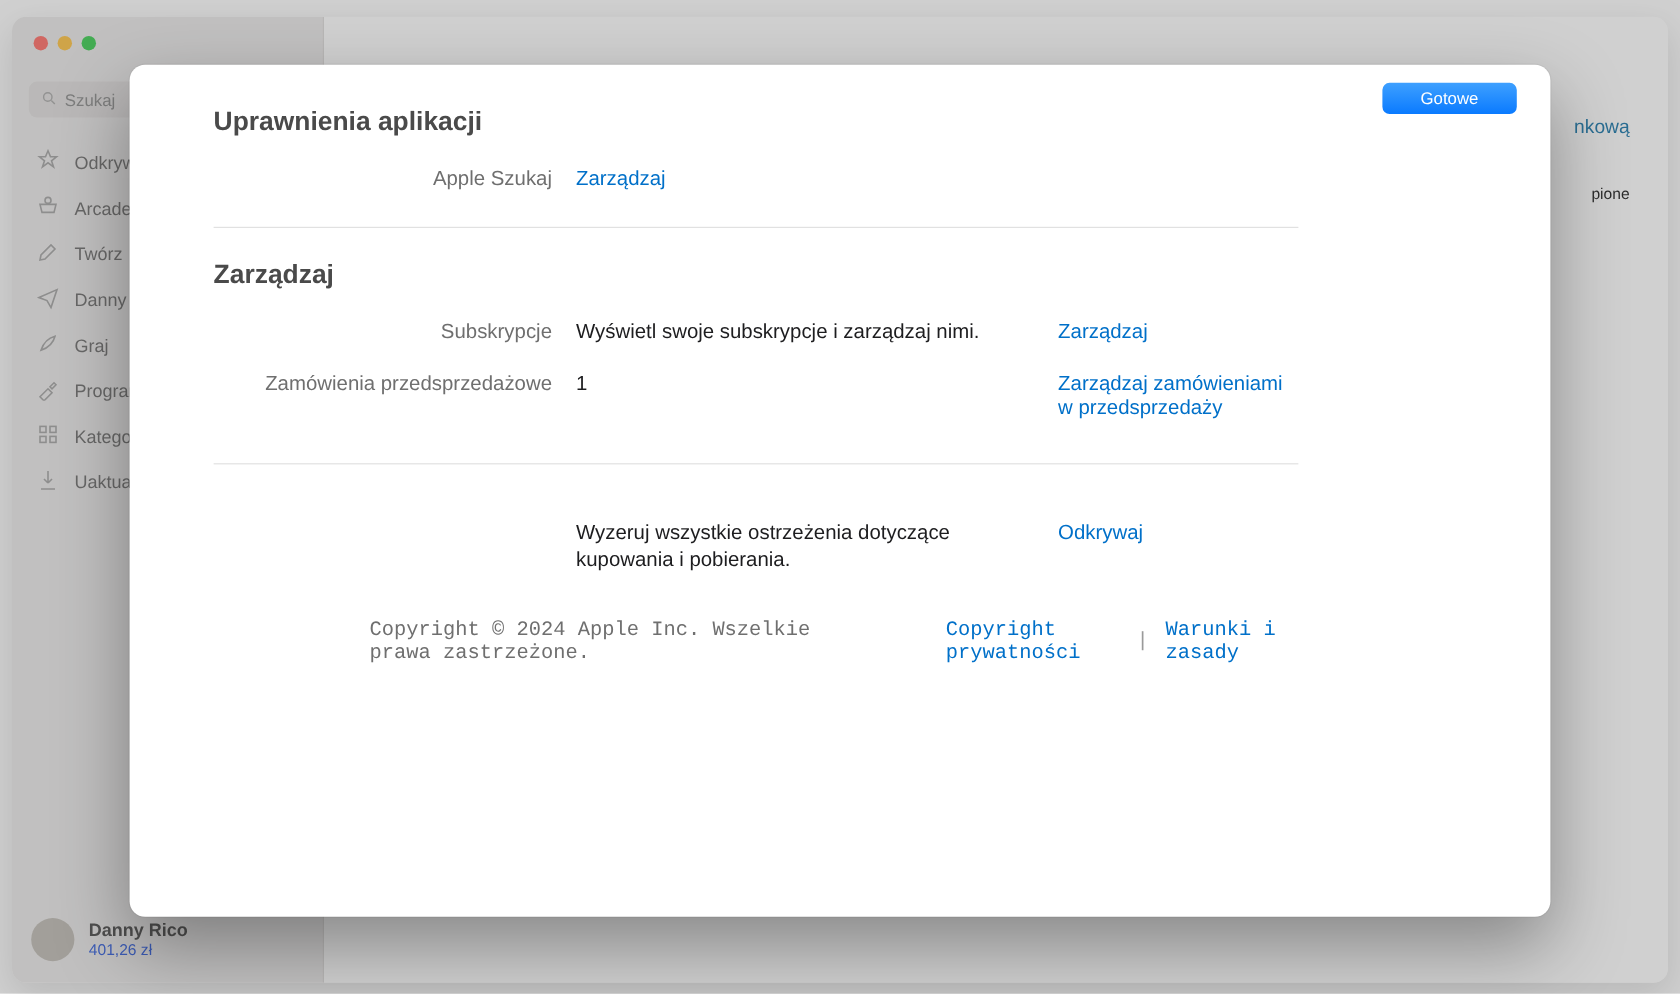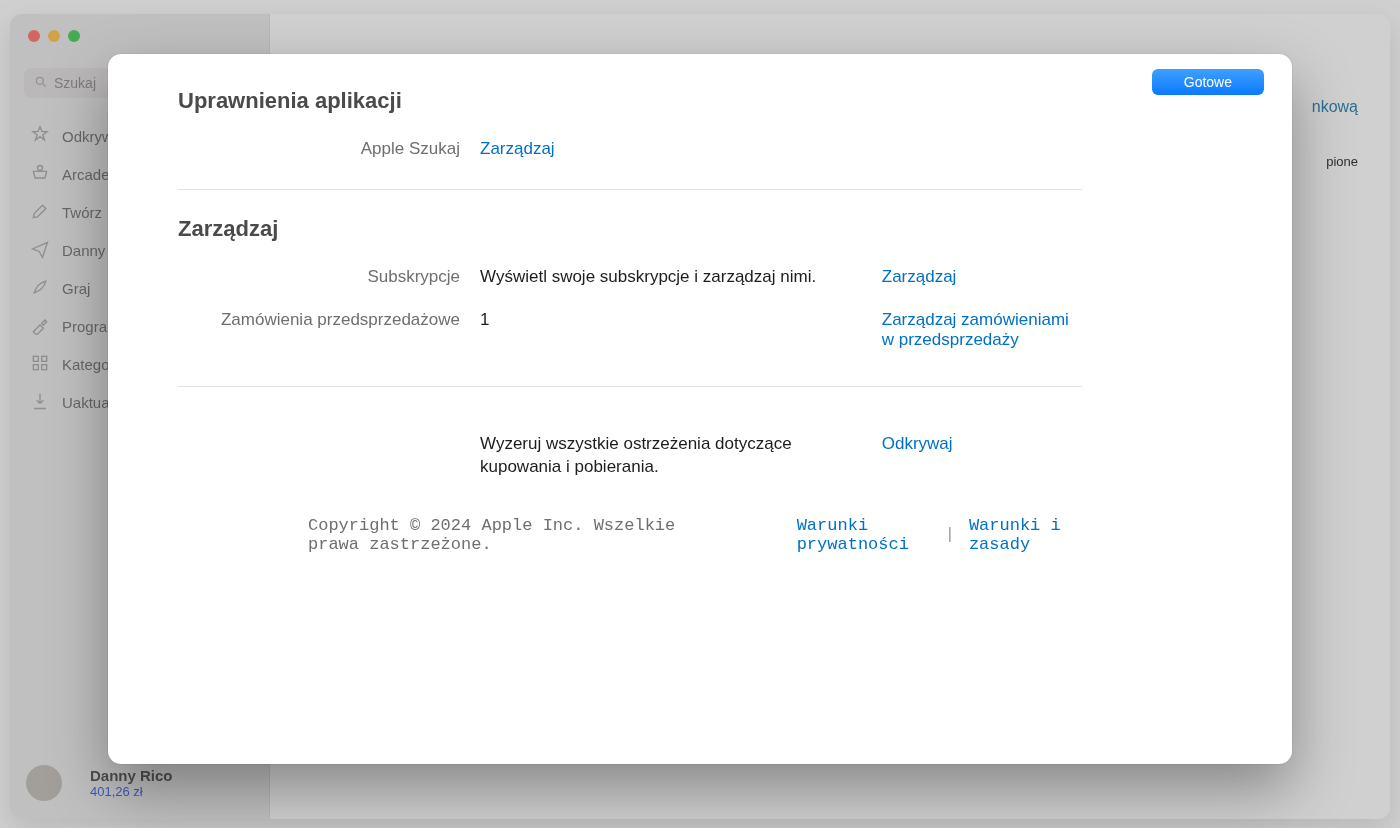--- a/index.html
+++ b/index.html
@@ -34,21 +34,21 @@
   .search svg { width:14px; height:14px; margin-right:6px; opacity:.7; }
   .nav { padding: 4px 10px; display:flex; flex-direction:column; gap:2px; }
   .nav-item {
     display:flex; align-items:center; gap:12px; height:36px; padding:0 10px;
     border-radius:6px; color:#5f5f5f; font-size:15px;
   }
   .nav-item svg { width:20px; height:20px; stroke:#9a9a9a; fill:none; stroke-width:1.6; }
 
   .user-box {
     position:absolute; left:0; right:0; bottom:0; padding:12px 16px 18px 16px;
-    display:flex; align-items:center; gap:28px; color:#444;
+    display:flex; align-items:center; gap:12px; color:#444;
   }
   .avatar {
     width:36px; height:36px; border-radius:50%; background:#b8b4ad;
   }
   .user-box .name { font-size:15px; font-weight:600; color:#3a3a3a; }
   .user-box .bal { font-size:13px; color:#1d4ed8; }
 
   .main {
     position:absolute; left:260px; right:0; top:0; bottom:0; background:#fff;
     border-top-right-radius:12px; border-bottom-right-radius:12px;
@@ -233,21 +233,21 @@
 
     <div class="row">
       <div class="label"></div>
       <div class="desc">Wyzeruj wszystkie ostrzeżenia dotyczące kupowania i pobierania.</div>
       <div class="action"><a>Odkrywaj</a></div>
     </div>
 
     <div class="footer-row" style="margin-top:23px;font-family:Liberation Mono, monospace;">
       <span>Copyright © 2024 Apple Inc. Wszelkie prawa zastrzeżone.</span>
       <span class="links">
-        <a class="link">Warunki prywatności</a>
+        <a class="link">Copyright prywatności</a>
         <span class="pipe">|</span>
         <a class="link">Warunki i zasady</a>
       </span>
     </div>
 
   </div>
 
   <div class="sheet-footer">
     <button class="primary-btn">Gotowe</button>
   </div>

